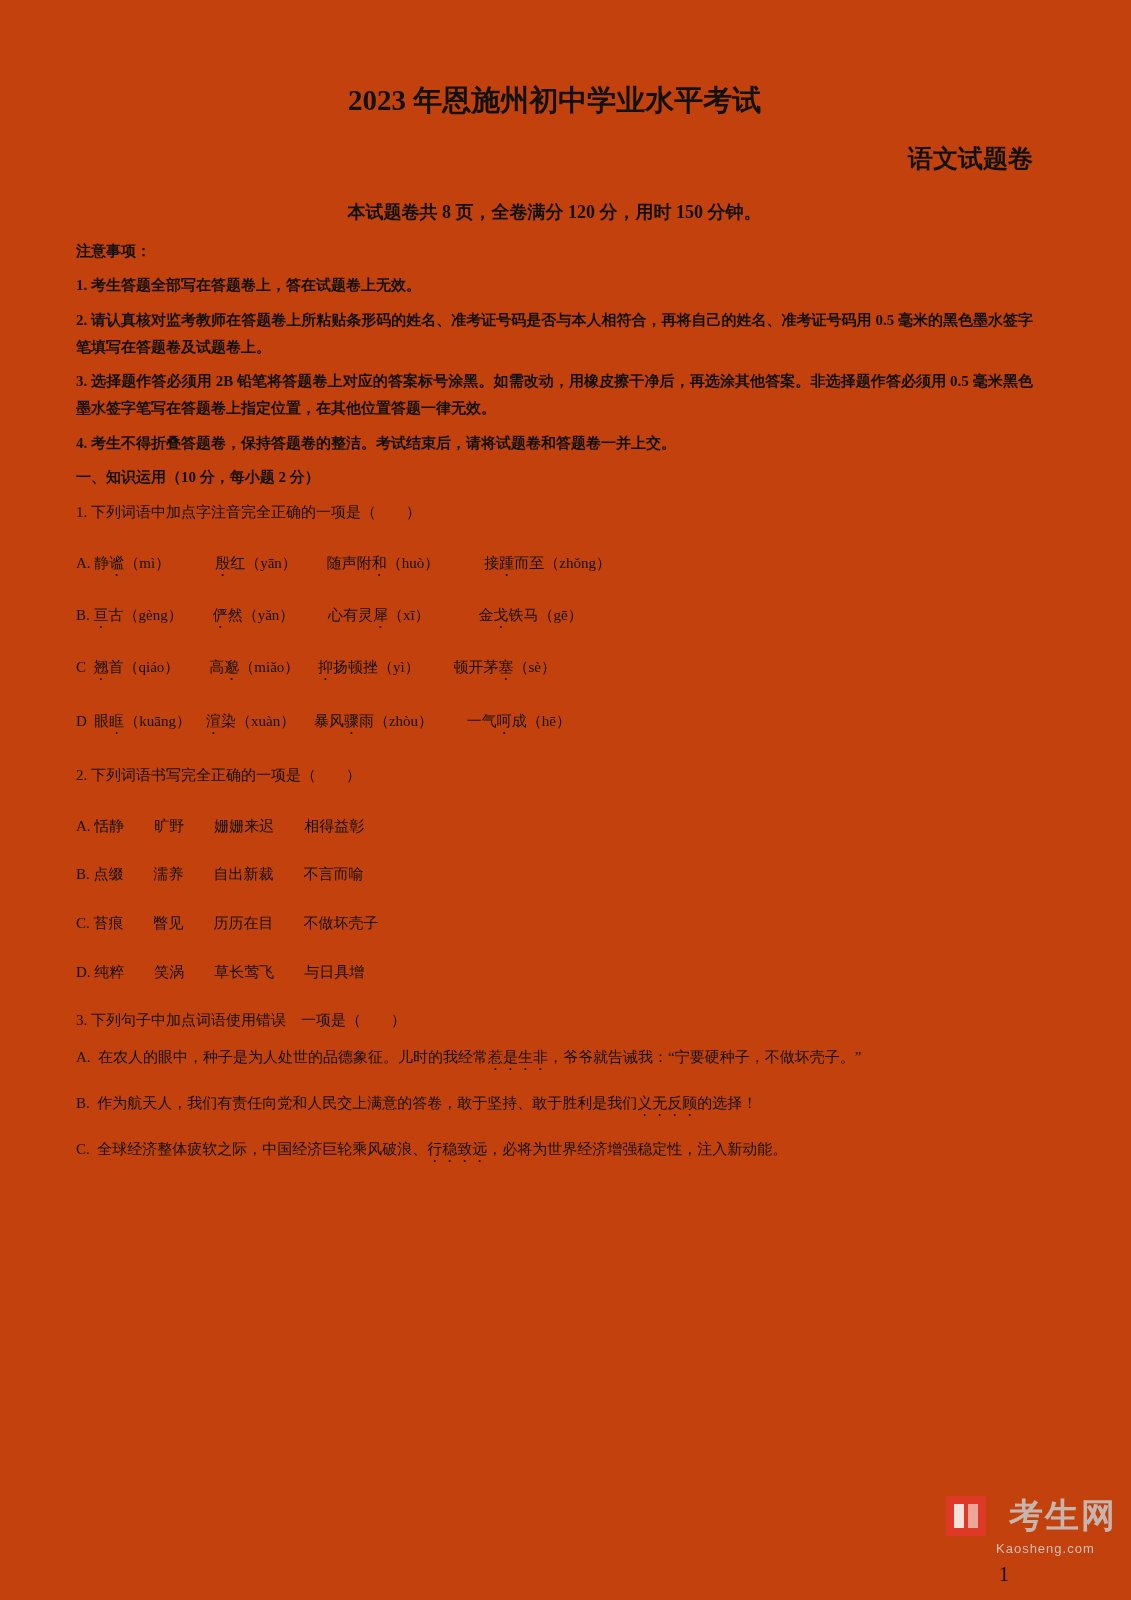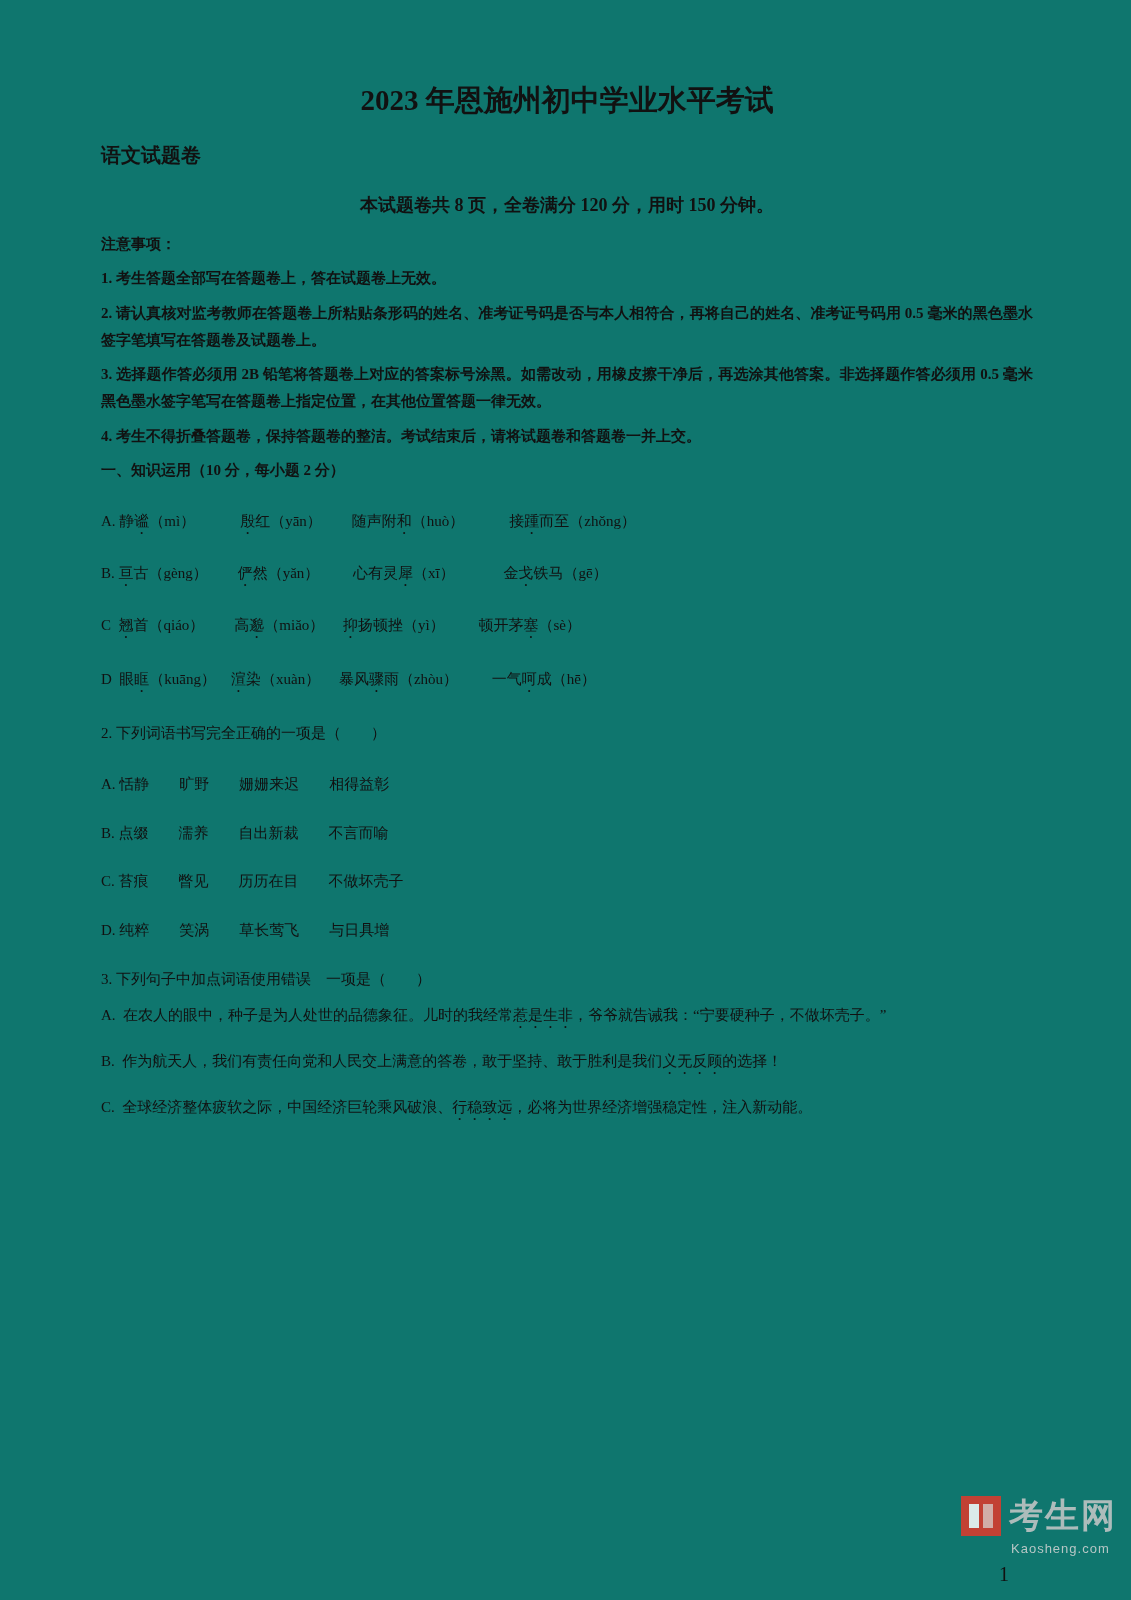--- a/index.html
+++ b/index.html
@@ -1,45 +1,45 @@
 <!DOCTYPE html>
 <html><head>
 <meta charset="utf-8">
 <style>
   html,body{margin:0;padding:0;background:#ffffff;}
   .page{
     position:relative;
     width:1131px;
     height:1600px;
     margin:0 auto;
-    background:#0f766e;
+    background:#c2410c;
     font-family:"Liberation Serif","DejaVu Serif",serif;
     color:#111;
     box-sizing:border-box;
-    padding:80px 98px 120px 101px;
+    padding:80px 98px 120px 76px;
     overflow:hidden;
   }
   .doc-body{width:100%;}
   .line{
     margin:0 0 8px 0;
     font-size:15px;
     line-height:1.78;
     white-space:pre-wrap;
     text-align:justify;
   }
   .t-title{
     text-align:center;
     font-size:29px;
     font-weight:700;
     margin:0 0 20px 0;
     line-height:1.4;
   }
   .t-sub{
-    text-align:left;
-    font-size:20px;
+    text-align:right;
+    font-size:25px;
     font-weight:700;
     margin:0 0 20px 0;
     line-height:1.4;
   }
   .t-info{
     text-align:center;
     font-size:18px;
     font-weight:700;
     margin:0 0 10px 0;
   }
@@ -55,21 +55,21 @@
   }
   .watermark{
     position:absolute;
     right:14px;
     bottom:44px;
     display:flex;
     flex-direction:column;
     align-items:flex-start;
     opacity:.85;
   }
-  .wm-row{display:flex;align-items:center;gap:8px;}
+  .wm-row{display:flex;align-items:center;gap:23px;}
   .wm-logo{
     position:relative;
     width:40px;height:40px;
     background:#e2382b;
     display:inline-block;
   }
   .wm-logo::before{
     content:"";
     position:absolute;
     left:8px;top:8px;
@@ -114,20 +114,21 @@
   <div class="doc-body">
       <p class="line t-title"><span>2023 年恩施州初中学业水平考试</span></p>
       <p class="line t-sub"><span>语文试题卷</span></p>
       <p class="line t-info"><span>本试题卷共 8 页，全卷满分 120 分，用时 150 分钟。</span></p>
       <p class="line bold"><span>注意事项：</span></p>
       <p class="line bold"><span>1. 考生答题全部写在答题卷上，答在试题卷上无效。</span></p>
       <p class="line bold"><span>2. 请认真核对监考教师在答题卷上所粘贴条形码的姓名、准考证号码是否与本人相符合，再将自己的姓名、准考证号码用 0.5 毫米的黑色墨水签字笔填写在答题卷及试题卷上。</span></p>
       <p class="line bold"><span>3. 选择题作答必须用 2B 铅笔将答题卷上对应的答案标号涂黑。如需改动，用橡皮擦干净后，再选涂其他答案。非选择题作答必须用 0.5 毫米黑色墨水签字笔写在答题卷上指定位置，在其他位置答题一律无效。</span></p>
       <p class="line bold"><span>4. 考生不得折叠答题卷，保持答题卷的整洁。考试结束后，请将试题卷和答题卷一并上交。</span></p>
       <p class="line bold"><span>一、知识运用（10 分，每小题 2 分）</span></p>
+      <p class="line q"><span>1. 下列词语中加点字注音完全正确的一项是（　　）</span></p>
       <p class="line opt mt"><span>A. 静</span><span class="em">谧</span><span>（mì）　　　</span><span class="em">殷</span><span>红（yān）　　随声附</span><span class="em">和</span><span>（huò）　　　接</span><span class="em">踵</span><span>而至（zhǒng）</span></p>
       <p class="line opt"><span>B. </span><span class="em">亘</span><span>古（gèng）　　</span><span class="em">俨</span><span>然（yǎn）　　 心有灵</span><span class="em">犀</span><span>（xī）　　　 金</span><span class="em">戈</span><span>铁马（gē）</span></p>
       <p class="line opt"><span>C  </span><span class="em">翘</span><span>首（qiáo）　　高</span><span class="em">邈</span><span>（miǎo）　 </span><span class="em">抑</span><span>扬顿挫（yì）　　 顿开茅</span><span class="em">塞</span><span>（sè）</span></p>
       <p class="line opt mt"><span>D  眼</span><span class="em">眶</span><span>（kuāng）　</span><span class="em">渲</span><span>染（xuàn）　 暴风</span><span class="em">骤</span><span>雨（zhòu）　　 一气</span><span class="em">呵</span><span>成（hē）</span></p>
       <p class="line q mt"><span>2. 下列词语书写完全正确的一项是（　　）</span></p>
       <p class="line opt mt"><span>A. 恬静　　旷野　　姗姗来迟　　相得益彰</span></p>
       <p class="line opt"><span>B. 点缀　　濡养　　自出新裁　　不言而喻</span></p>
       <p class="line opt"><span>C. 苔痕　　瞥见　　历历在目　　不做坏壳子</span></p>
       <p class="line opt"><span>D. 纯粹　　笑涡　　草长莺飞　　与日具增</span></p>
       <p class="line q"><span>3. 下列句子中加点词语使用错误　一项是（　　）</span></p>

